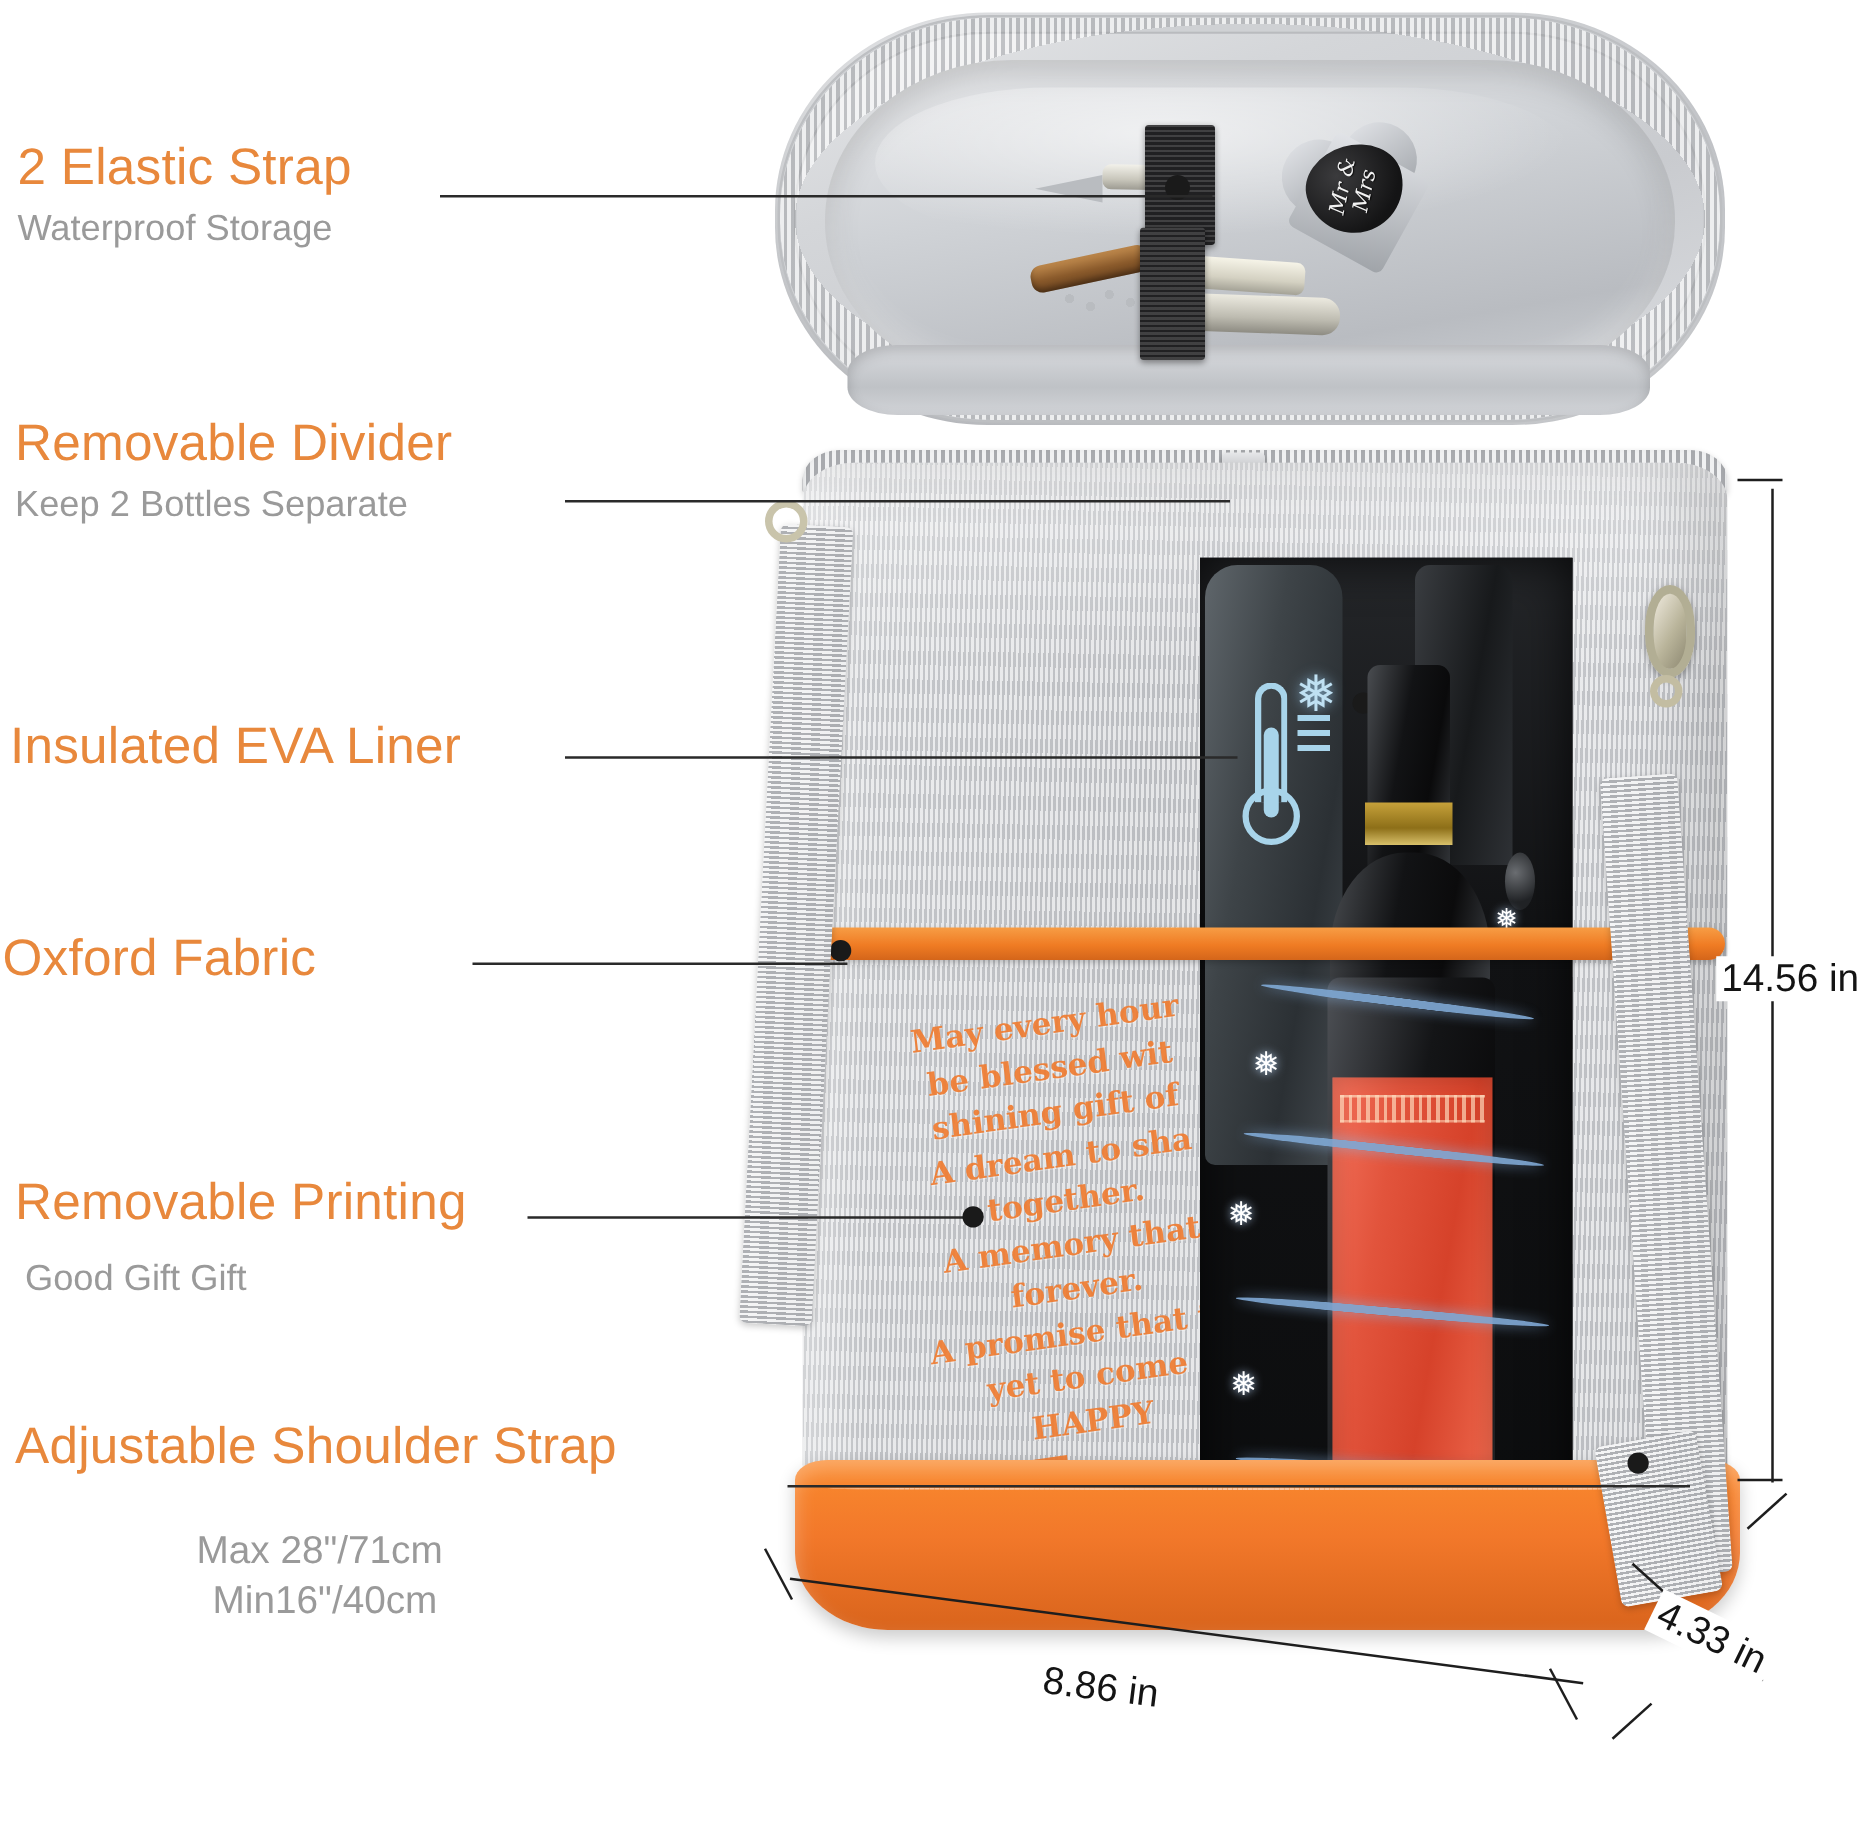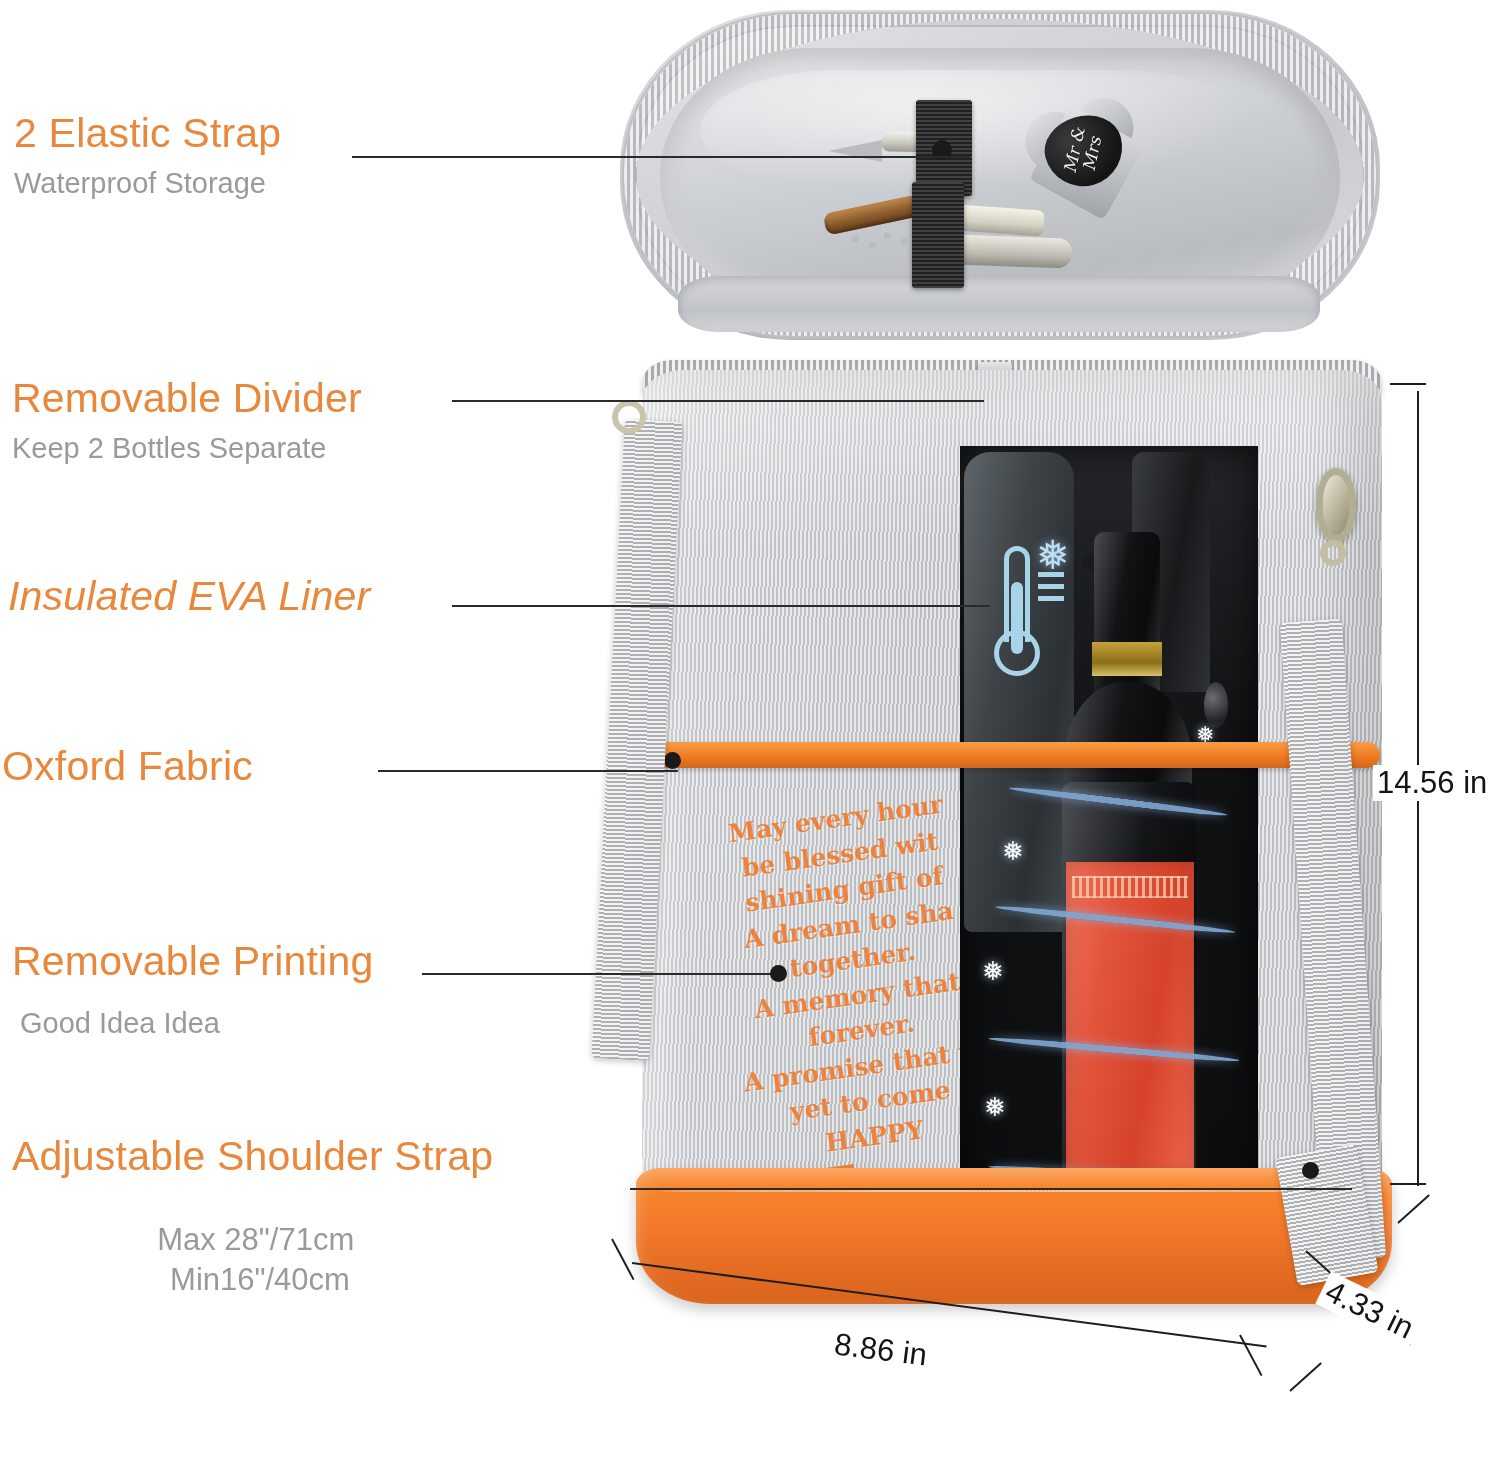--- a/index.html
+++ b/index.html
@@ -450,36 +450,36 @@
   <div class="leader" style="left:378px; top:770px; width:300px;"></div>
   <div class="leader" style="left:422px; top:973px; width:358px;"></div>
   <div class="leader" style="left:630px; top:1188px; width:722px;"></div>
   <div class="dot" style="left:770px; top:965px;"></div>
 
   <div class="feature" style="left:14px; top:112px;">
     <div class="title">2 Elastic Strap</div>
     <div class="sub">Waterproof Storage</div>
   </div>
 
-  <div class="feature" style="left:12px; top:333px;margin-top:44px;">
+  <div class="feature" style="left:12px; top:333px;">
     <div class="title">Removable Divider</div>
     <div class="sub">Keep 2 Bottles Separate</div>
   </div>
 
-  <div class="feature" style="left:8px; top:575px;font-style:italic;">
+  <div class="feature" style="left:8px; top:575px;">
     <div class="title">Insulated EVA Liner</div>
   </div>
 
   <div class="feature" style="left:2px; top:745px;">
     <div class="title">Oxford Fabric</div>
   </div>
 
   <div class="feature" style="left:12px; top:940px;">
     <div class="title">Removable Printing</div>
-    <div class="sub" style="margin-top:22px; margin-left:8px;">Good Idea Idea</div>
+    <div class="sub" style="margin-top:22px; margin-left:8px;">Good Gift Gift</div>
   </div>
 
   <div class="feature" style="left:12px; top:1135px;text-align:center;">
     <div class="title">Adjustable Shoulder Strap</div>
     <div class="sub two-line" style="margin-top:42px; margin-left:6px; font-size:31px;">Max 28"/71cm
  Min16"/40cm</div>
   </div>
 
   <div class="dim-line" style="left:1418px; top:390px; width:795px; transform:rotate(90deg); transform-origin:left center;"></div>
   <div class="dim-line" style="left:1390px; top:383px; width:36px;"></div>

